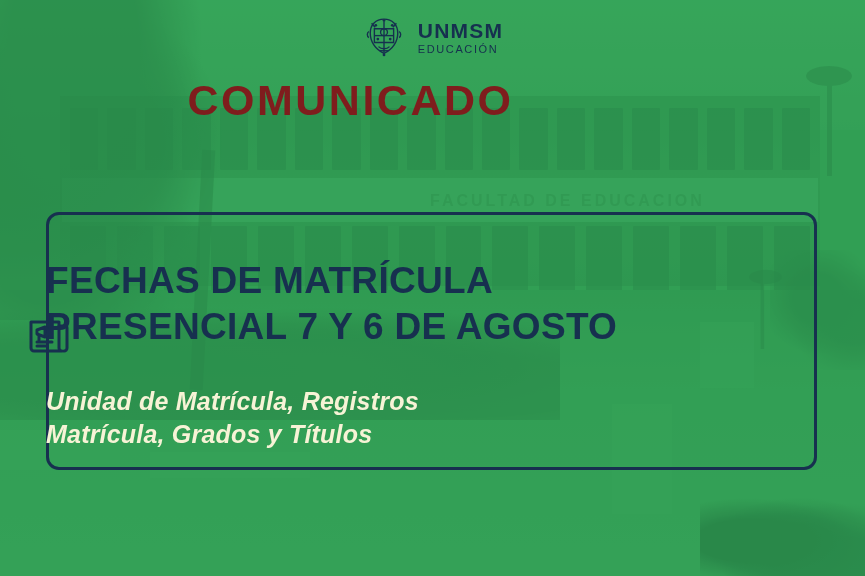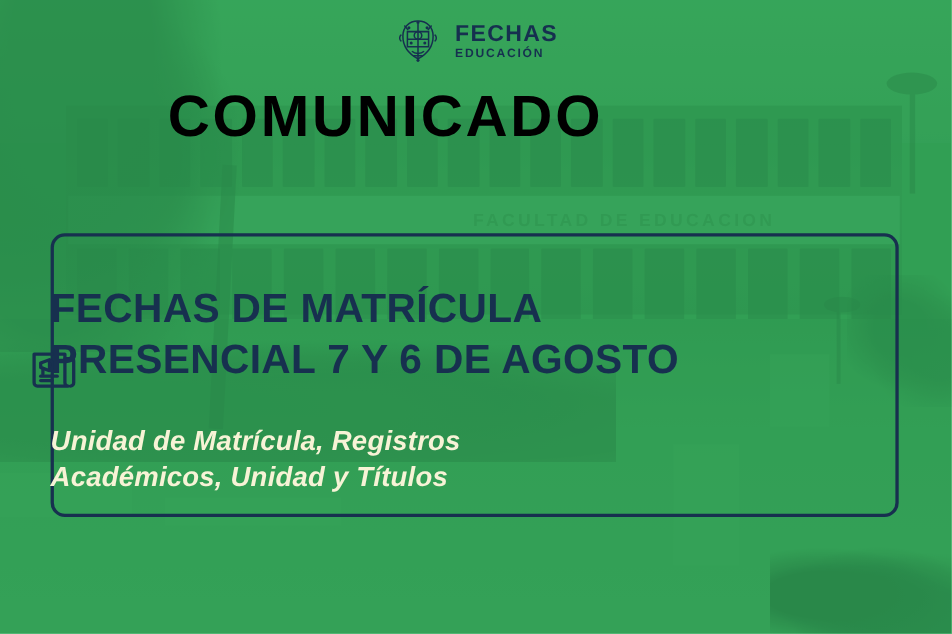--- a/index.html
+++ b/index.html
@@ -129,30 +129,30 @@
     position:absolute; left:0; top:14px; width:865px; height:46px;
     display:flex; align-items:center; justify-content:center; gap:12px;
   }
   .crest{ width:44px; height:44px; display:block; }
   .logo-text{ display:flex; flex-direction:column; line-height:1; }
   .logo-main{
     font-size:21px; font-weight:700; letter-spacing:1.2px;
     color:#16304f;
   }
   .logo-sub{
-    font-size:11px; font-weight:700; letter-spacing:1.6px;
+    font-size:11px; font-weight:400; letter-spacing:1.6px;
     color:#16304f; margin-top:3px;
   }
 
   
   .comunicado{
     position:absolute; left:0; top:76px; width:701px;
     text-align:center;
-    font-size:53px; font-weight:700; letter-spacing:2.5px;
-    color:#000000;
+    font-size:43px; font-weight:700; letter-spacing:2.5px;
+    color:#7f1d1d;
   }
 
   
   .frame{
     position:absolute;
     left:46px; top:212px; width:771px; height:258px;
     border:3px solid #17304f;
     border-radius:13px;
   }
 
@@ -287,21 +287,21 @@
       <g fill="#16304f">
         <circle cx="20" cy="15" r="2"></circle>
           <circle cx="44" cy="15" r="2"></circle>
         <circle cx="32" cy="8" r="2"></circle>
         <circle cx="23" cy="35" r="2"></circle>
           <circle cx="41" cy="35" r="2"></circle>
         <circle cx="32" cy="58" r="2"></circle>
       </g>
     </svg>
     <div class="logo-text">
-      <div class="logo-main">FECHAS</div>
+      <div class="logo-main">UNMSM</div>
       <div class="logo-sub">EDUCACIÓN</div>
     </div>
   </div>
 
   <div class="comunicado">COMUNICADO</div>
 
   <div class="frame"></div>
 
   <div class="icon-badge">
     <svg viewBox="0 0 48 48">
@@ -317,16 +317,16 @@
     </svg>
   </div>
 
   <div class="main-title">
     <span>FECHAS DE MATRÍCULA</span>
     <span>PRESENCIAL 7 Y 6 DE AGOSTO</span>
   </div>
 
   <div class="sub-title">
     <span>Unidad de Matrícula, Registros</span>
-    <span>Académicos, Unidad y Títulos</span>
+    <span>Matrícula, Grados y Títulos</span>
   </div>
 
 </div>
 
 </body></html>

